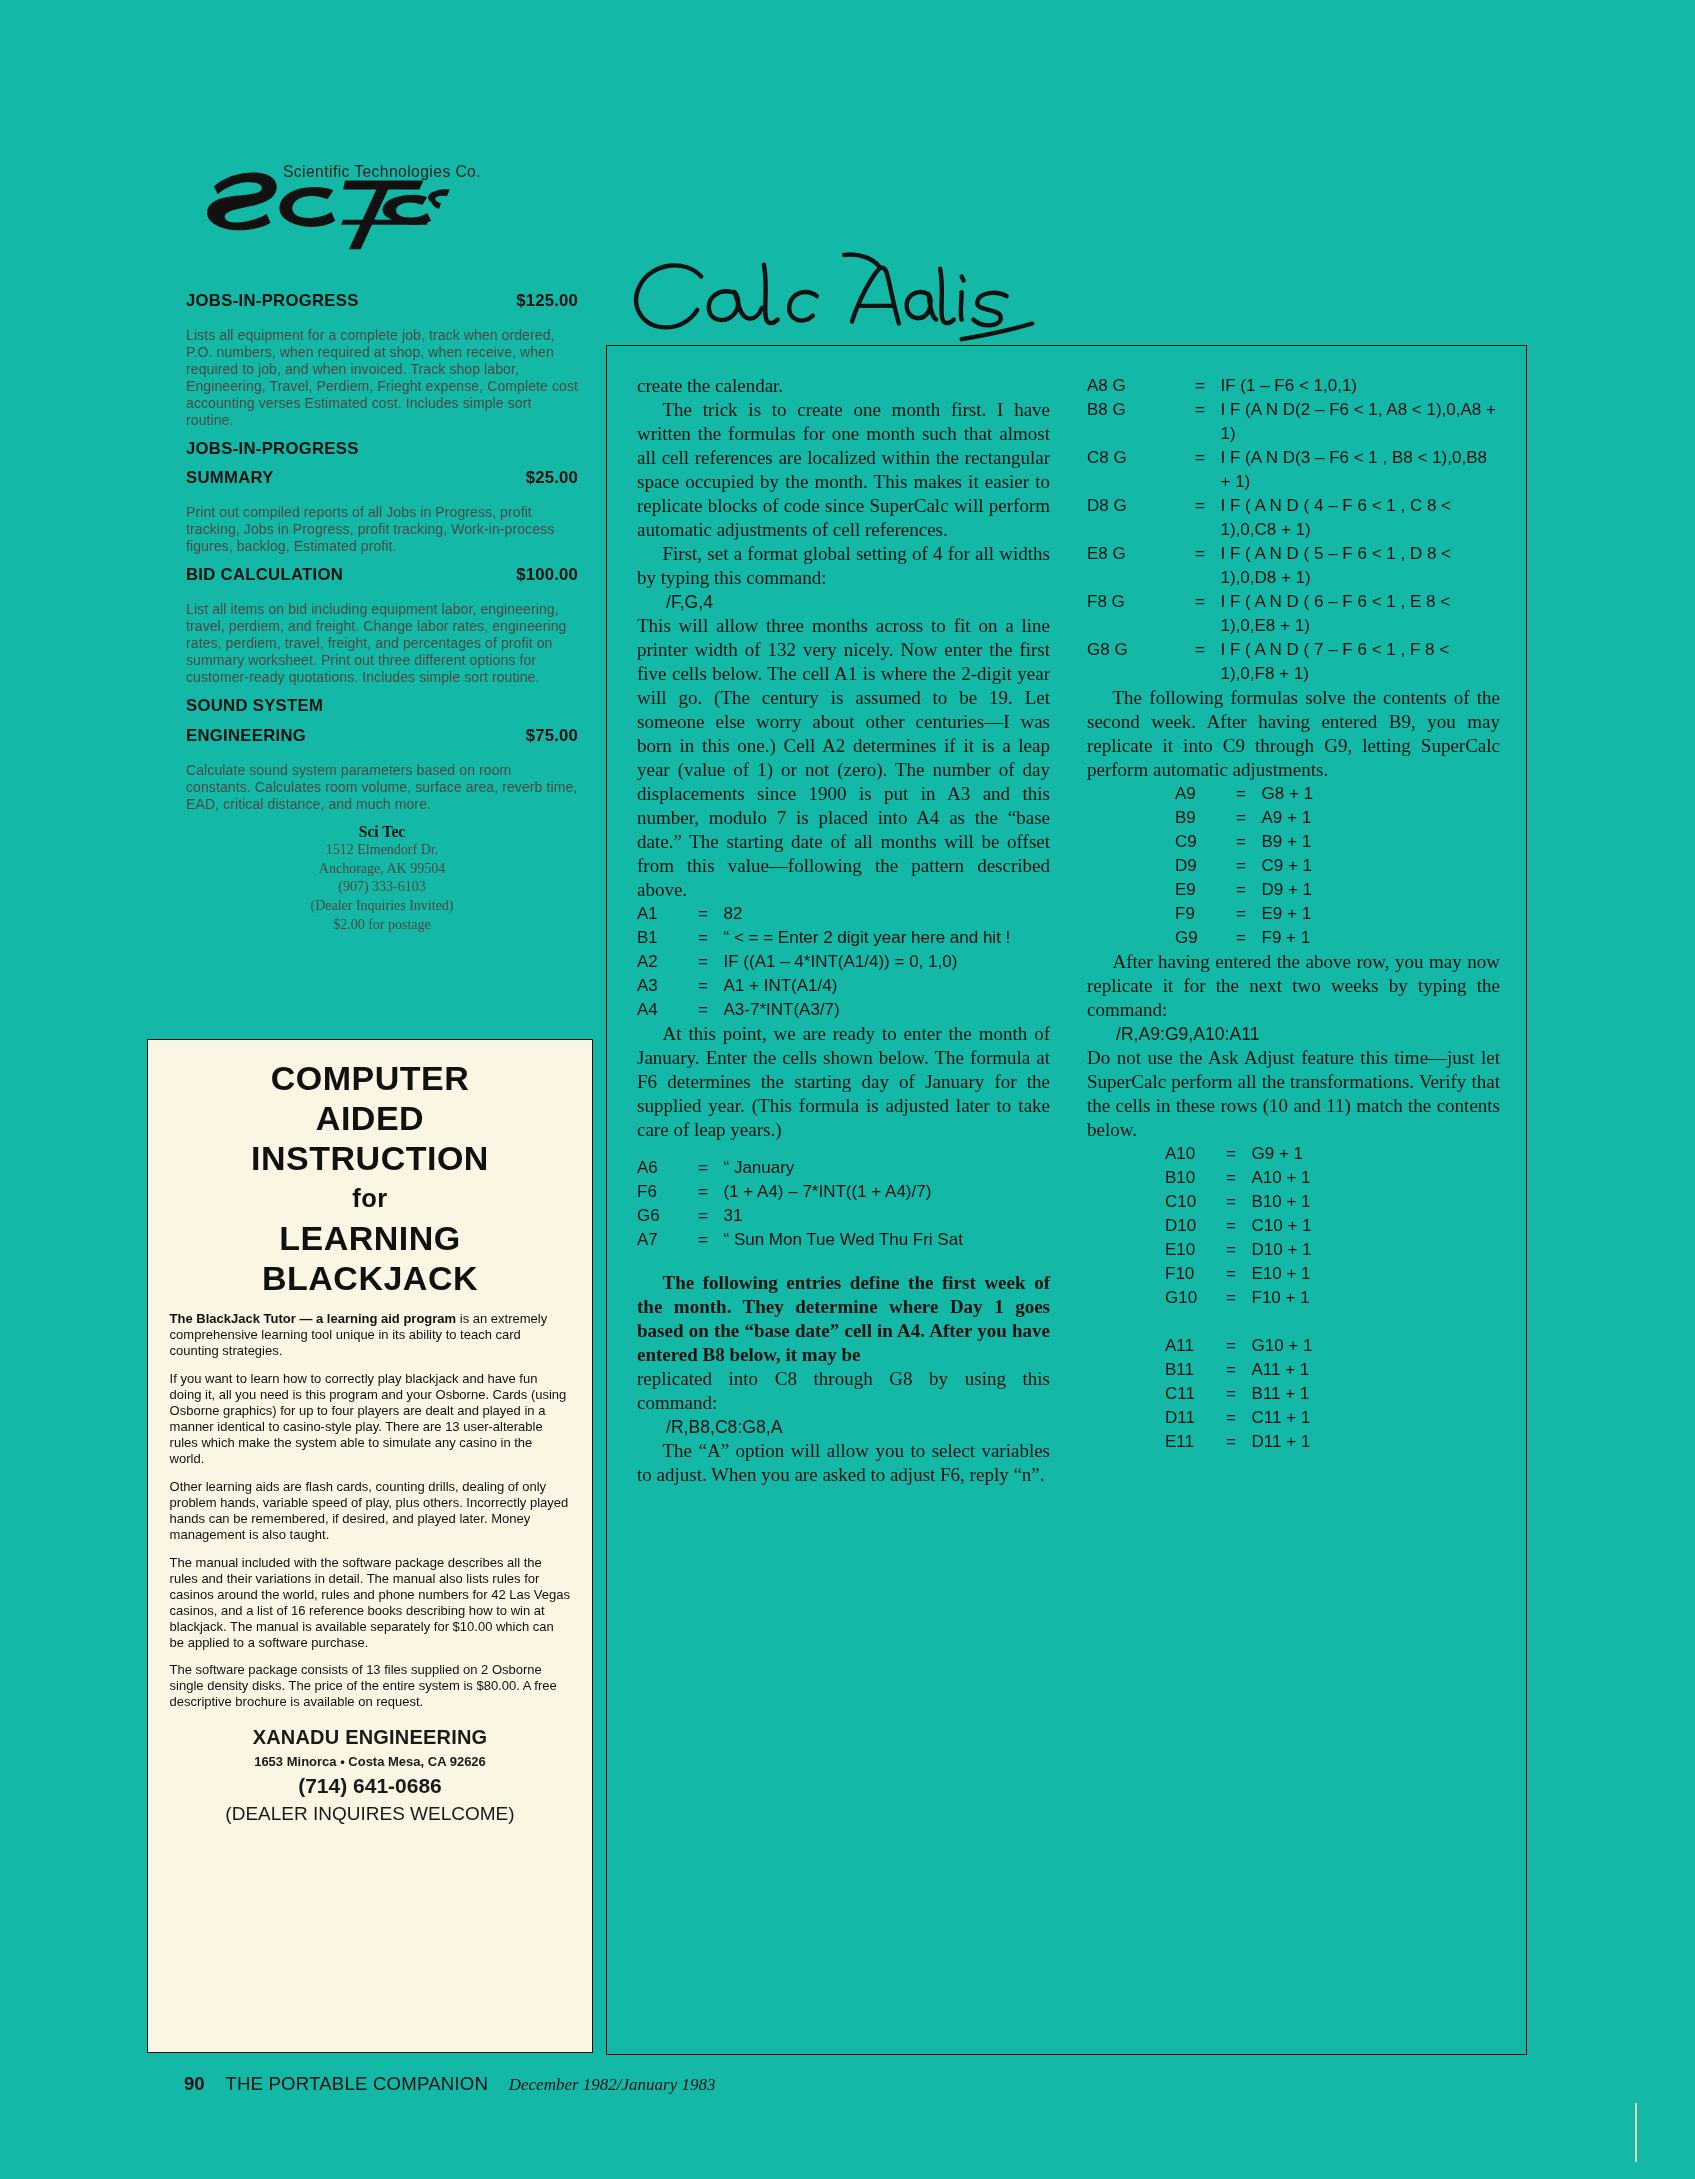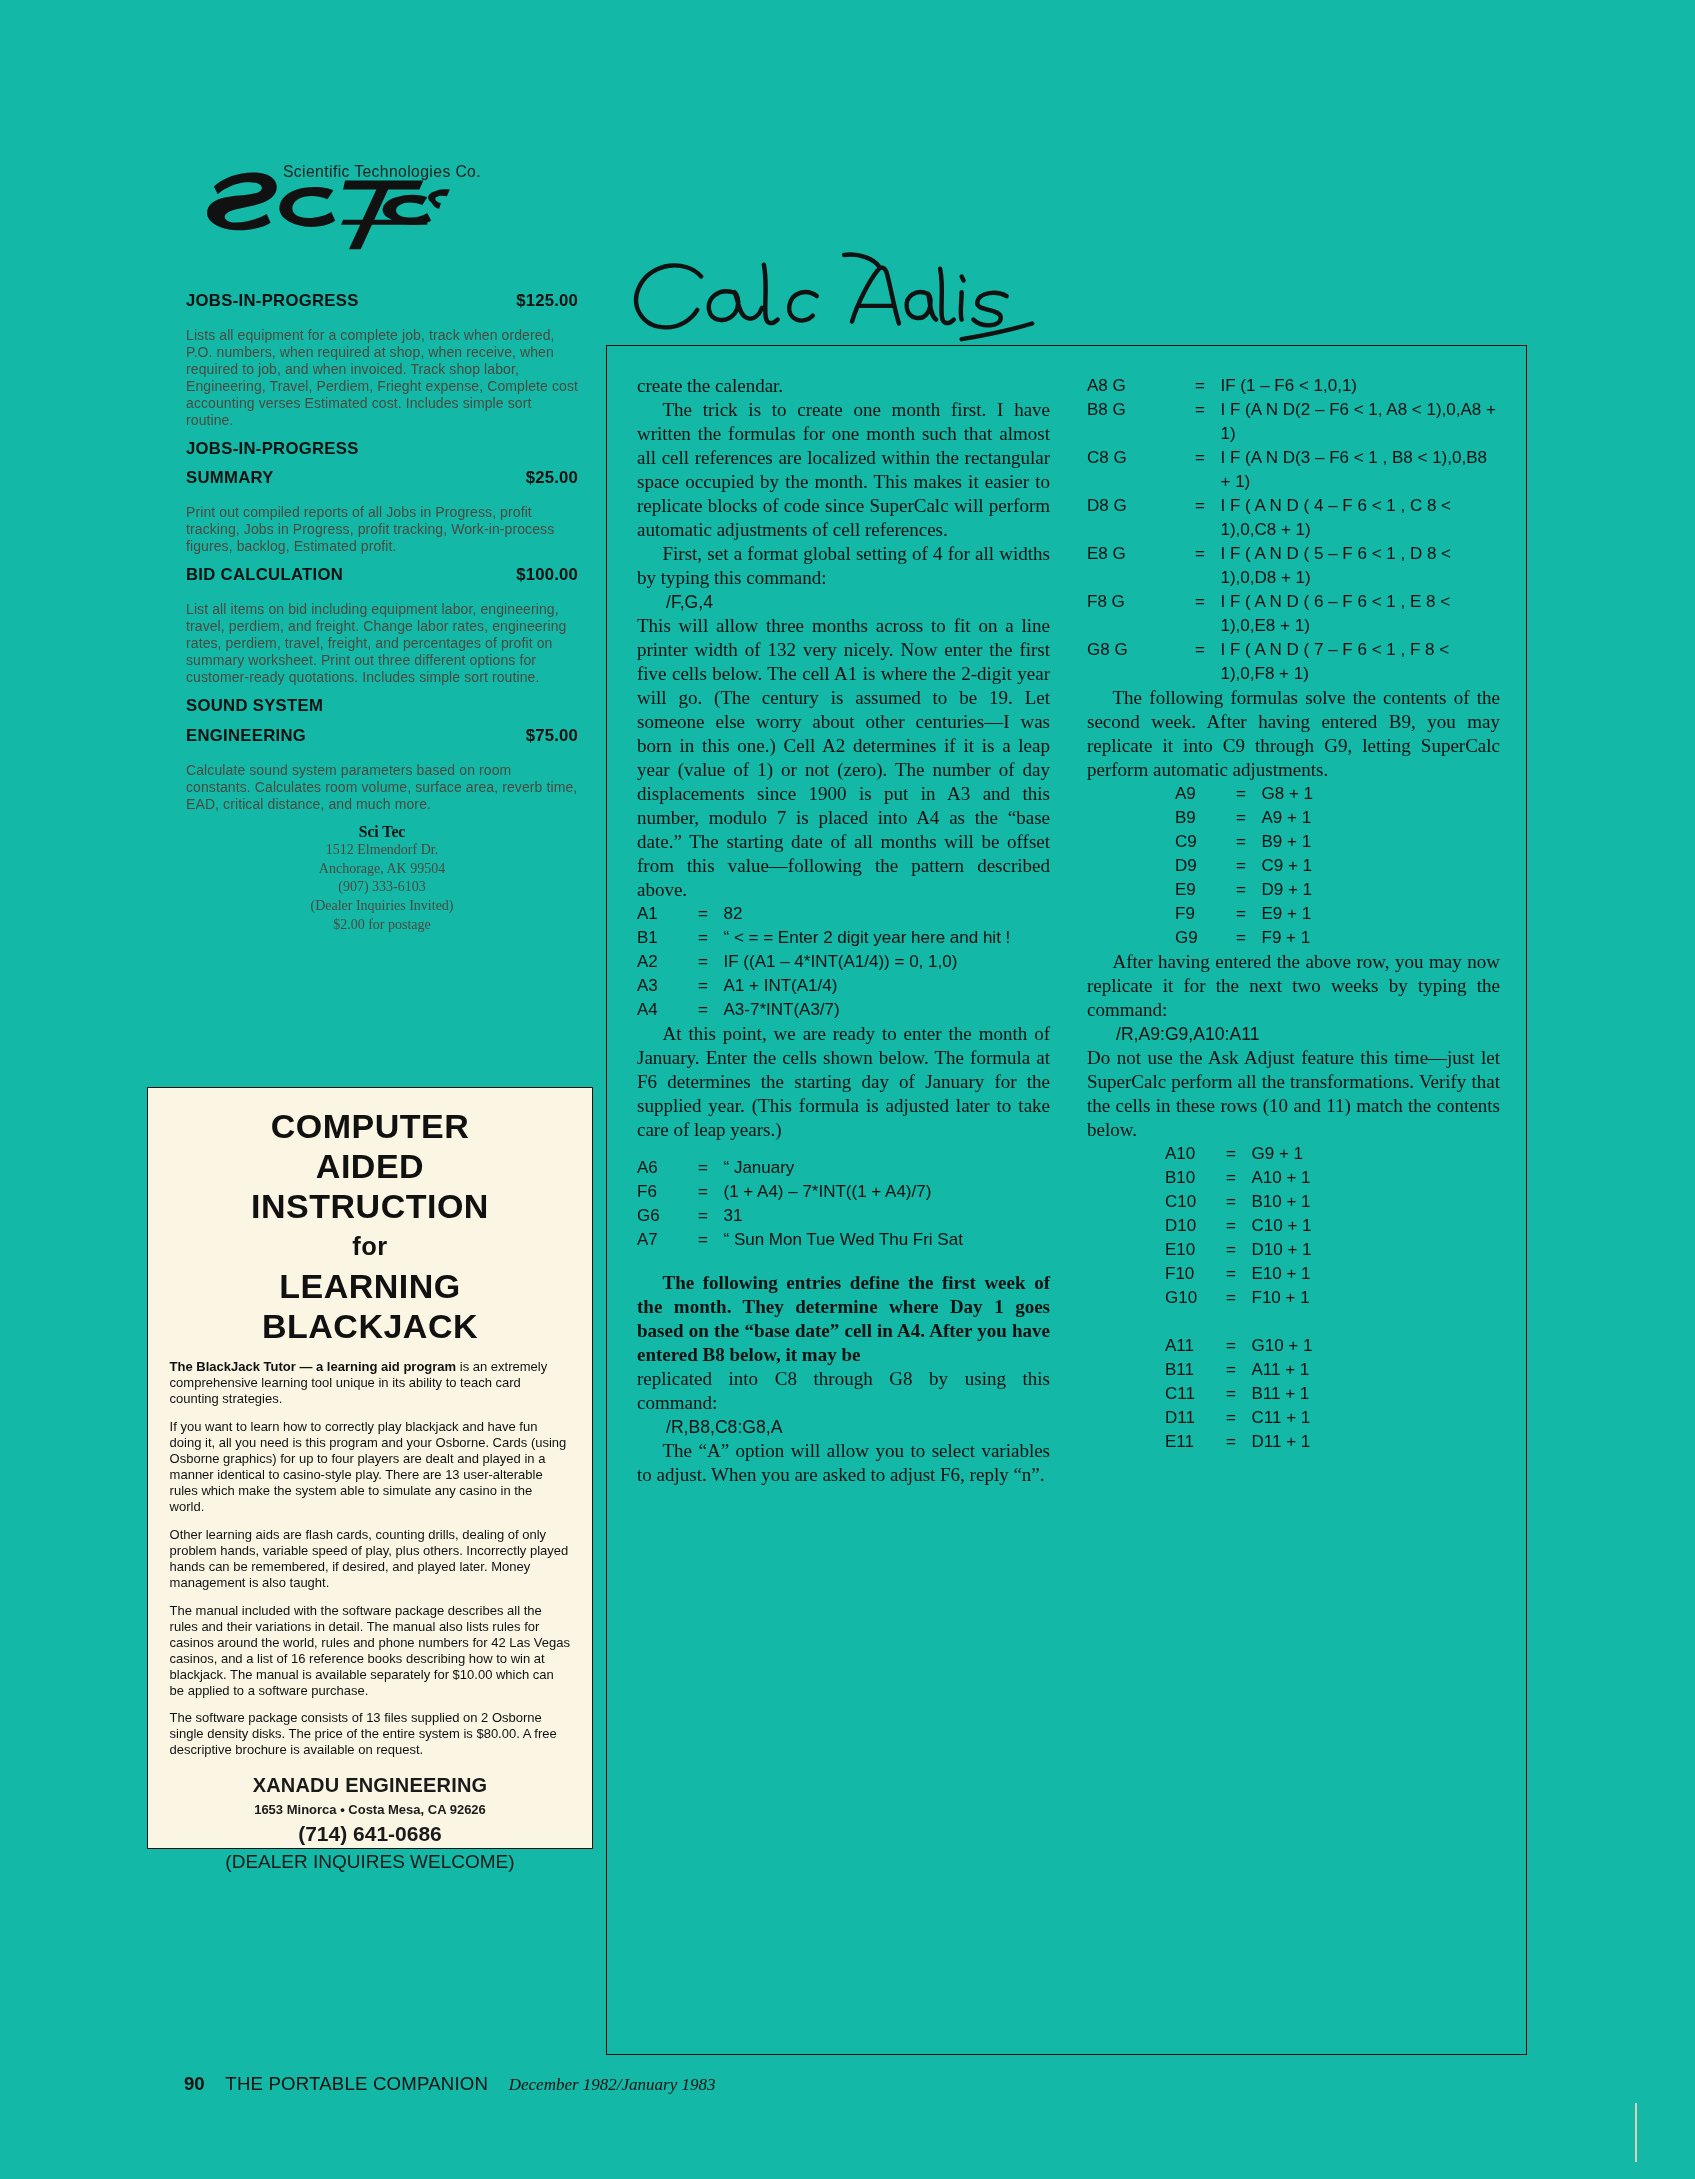--- a/index.html
+++ b/index.html
@@ -43,27 +43,26 @@
     letter-spacing:0.1px;margin-top:16px;
   }
   .addr{
     text-align:center;font-size:14px;line-height:18.6px;color:#4a4a42;
     margin-top:9.8px;
     font-family:Liberation Serif, serif;
   }
   .addr .name{font-weight:bold;font-size:15.7px;color:#111;}
   
   .box-ad{
-    position:absolute;left:147px;top:1039px;width:446px;height:762px;
+    position:absolute;left:147px;top:1039px;width:446px;height:1014px;
     border:1.5px solid #111;
     background:#fbf6e4;
     box-sizing:border-box;
     padding:17.6px 21.6px;
     font-family:"Liberation Sans",sans-serif;
-    margin-top:48px;
   }
   .box-title{
     text-align:center;font-weight:bold;font-size:34px;line-height:40px;
     letter-spacing:0.5px;color:#111;
   }
   .box-title .for{font-size:25.5px;font-weight:bold;}
   .bj-lead{font-size:13px;line-height:16px;color:#111;margin-top:13.7px;}
   .bj-lead b{font-weight:bold;}
   .bj-p{font-size:13px;line-height:16px;color:#111;margin-top:11.8px;}
   .bj-foot{

